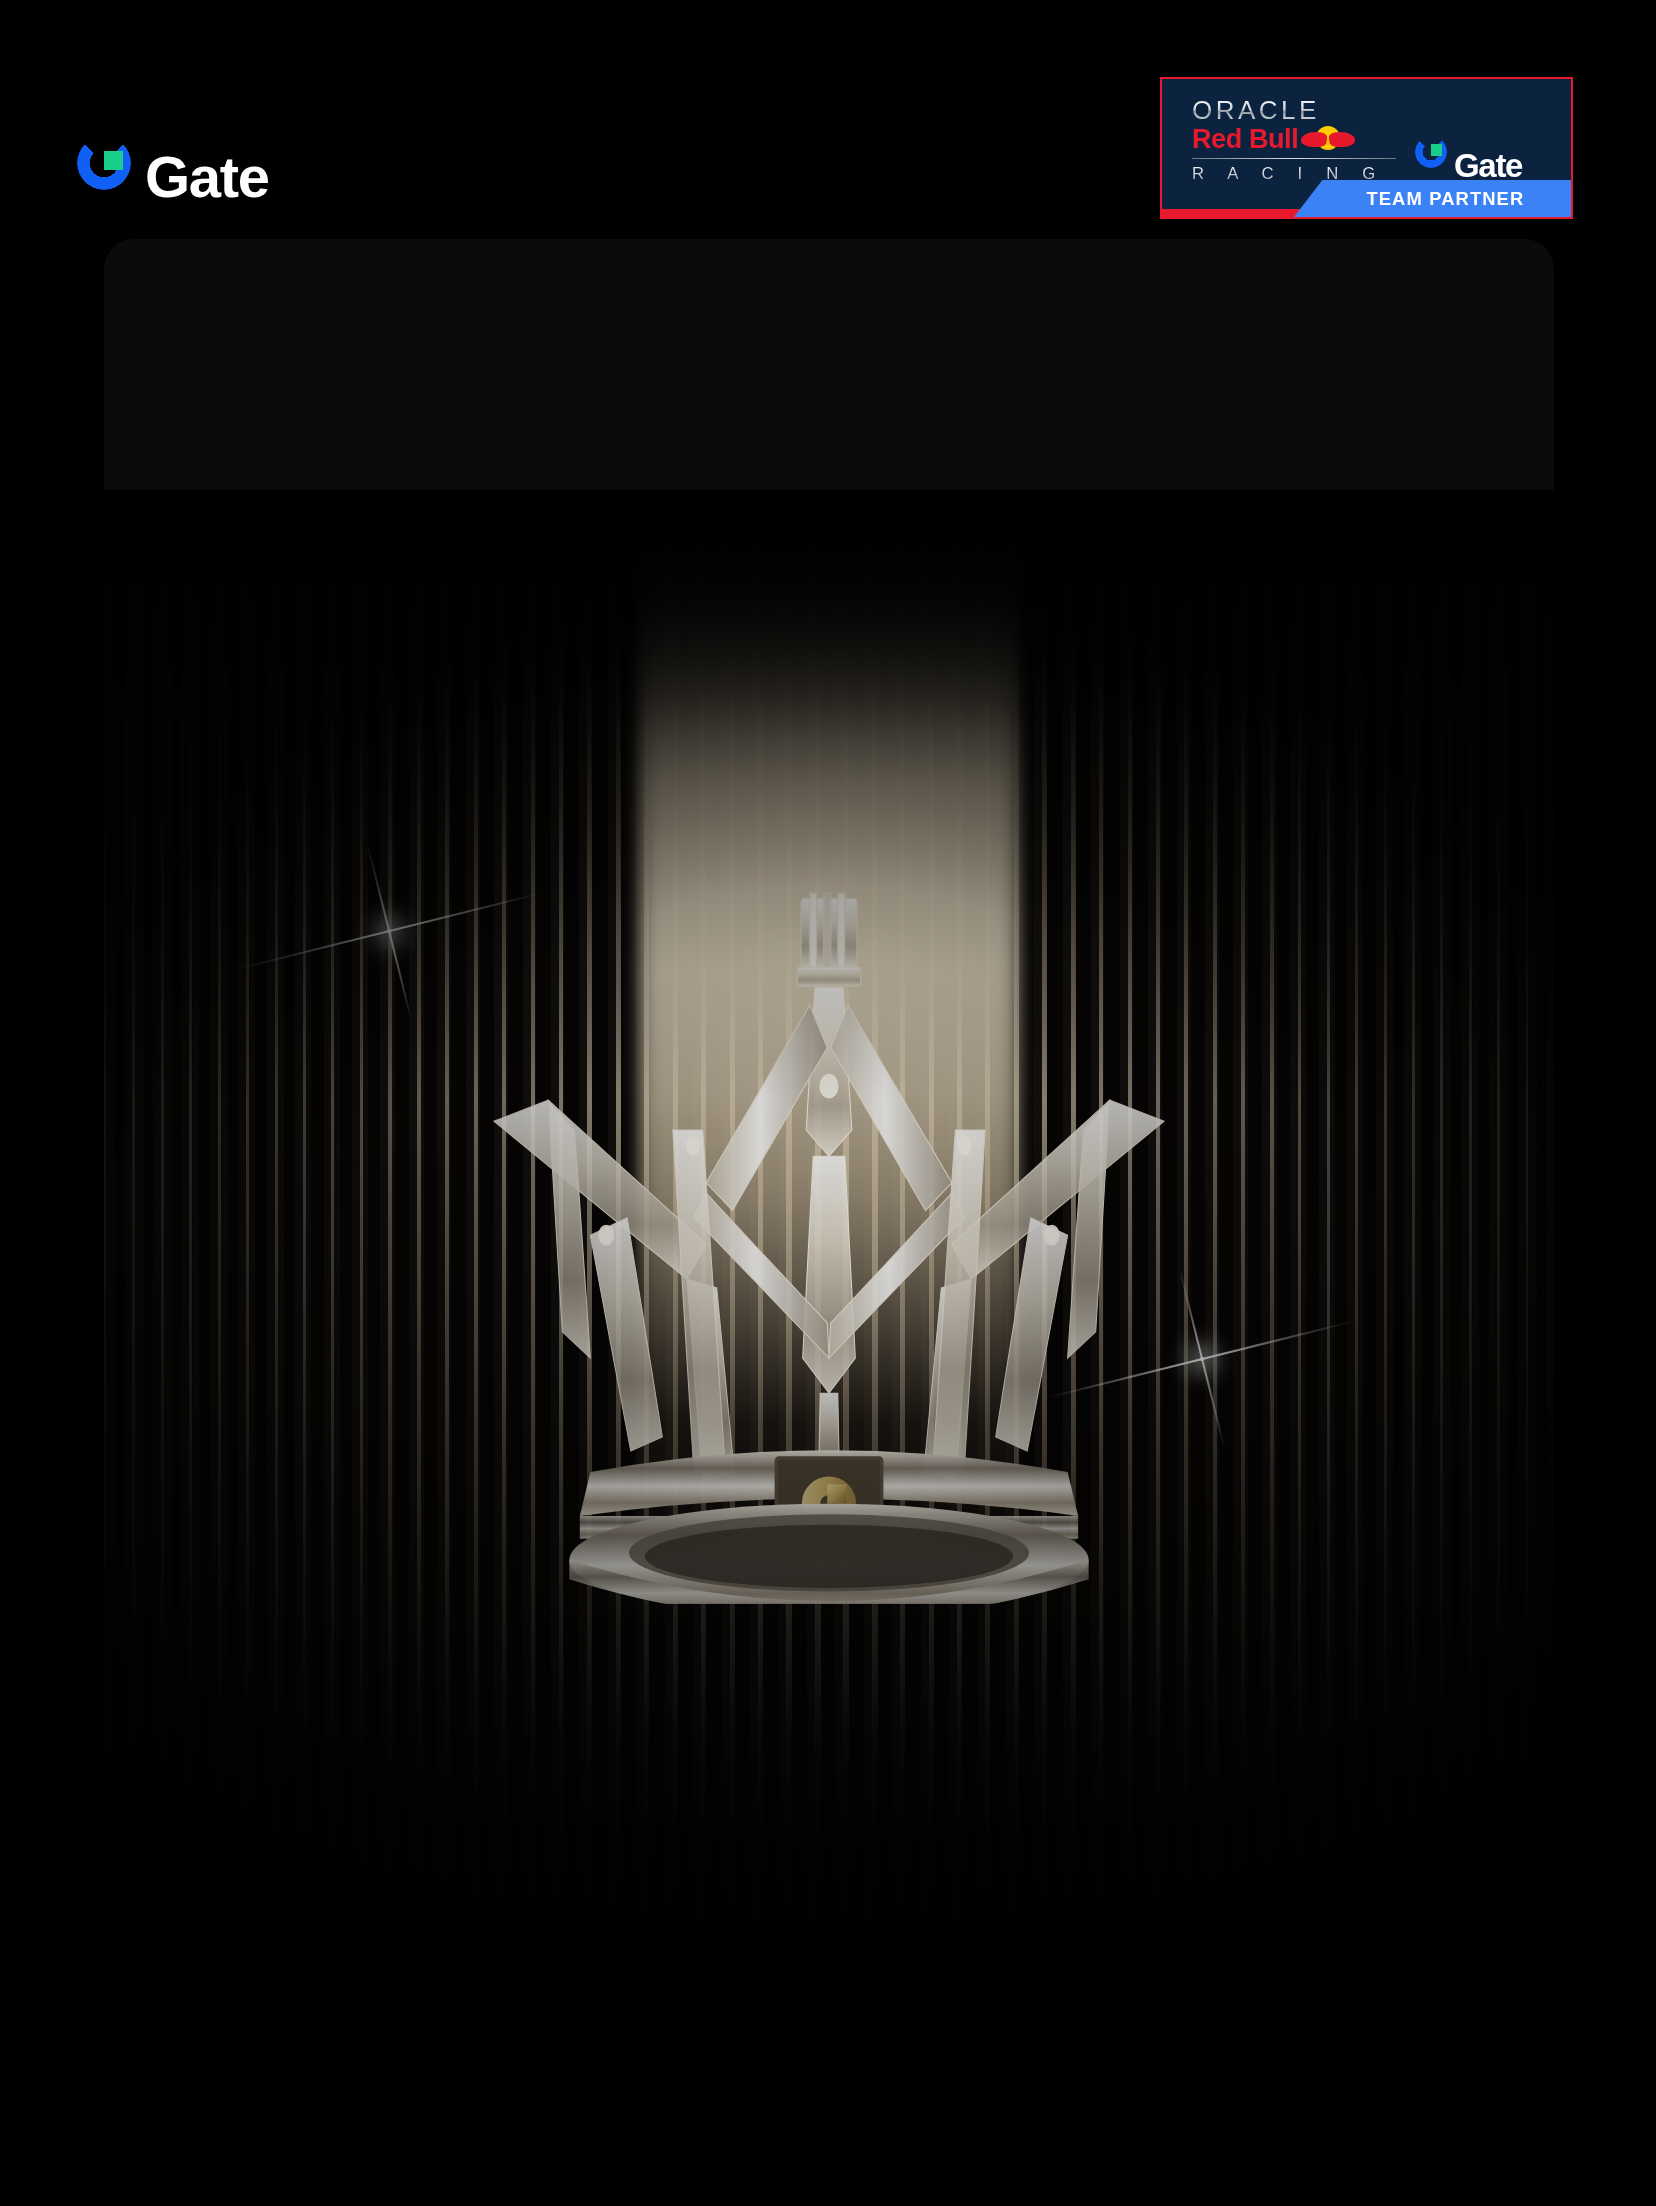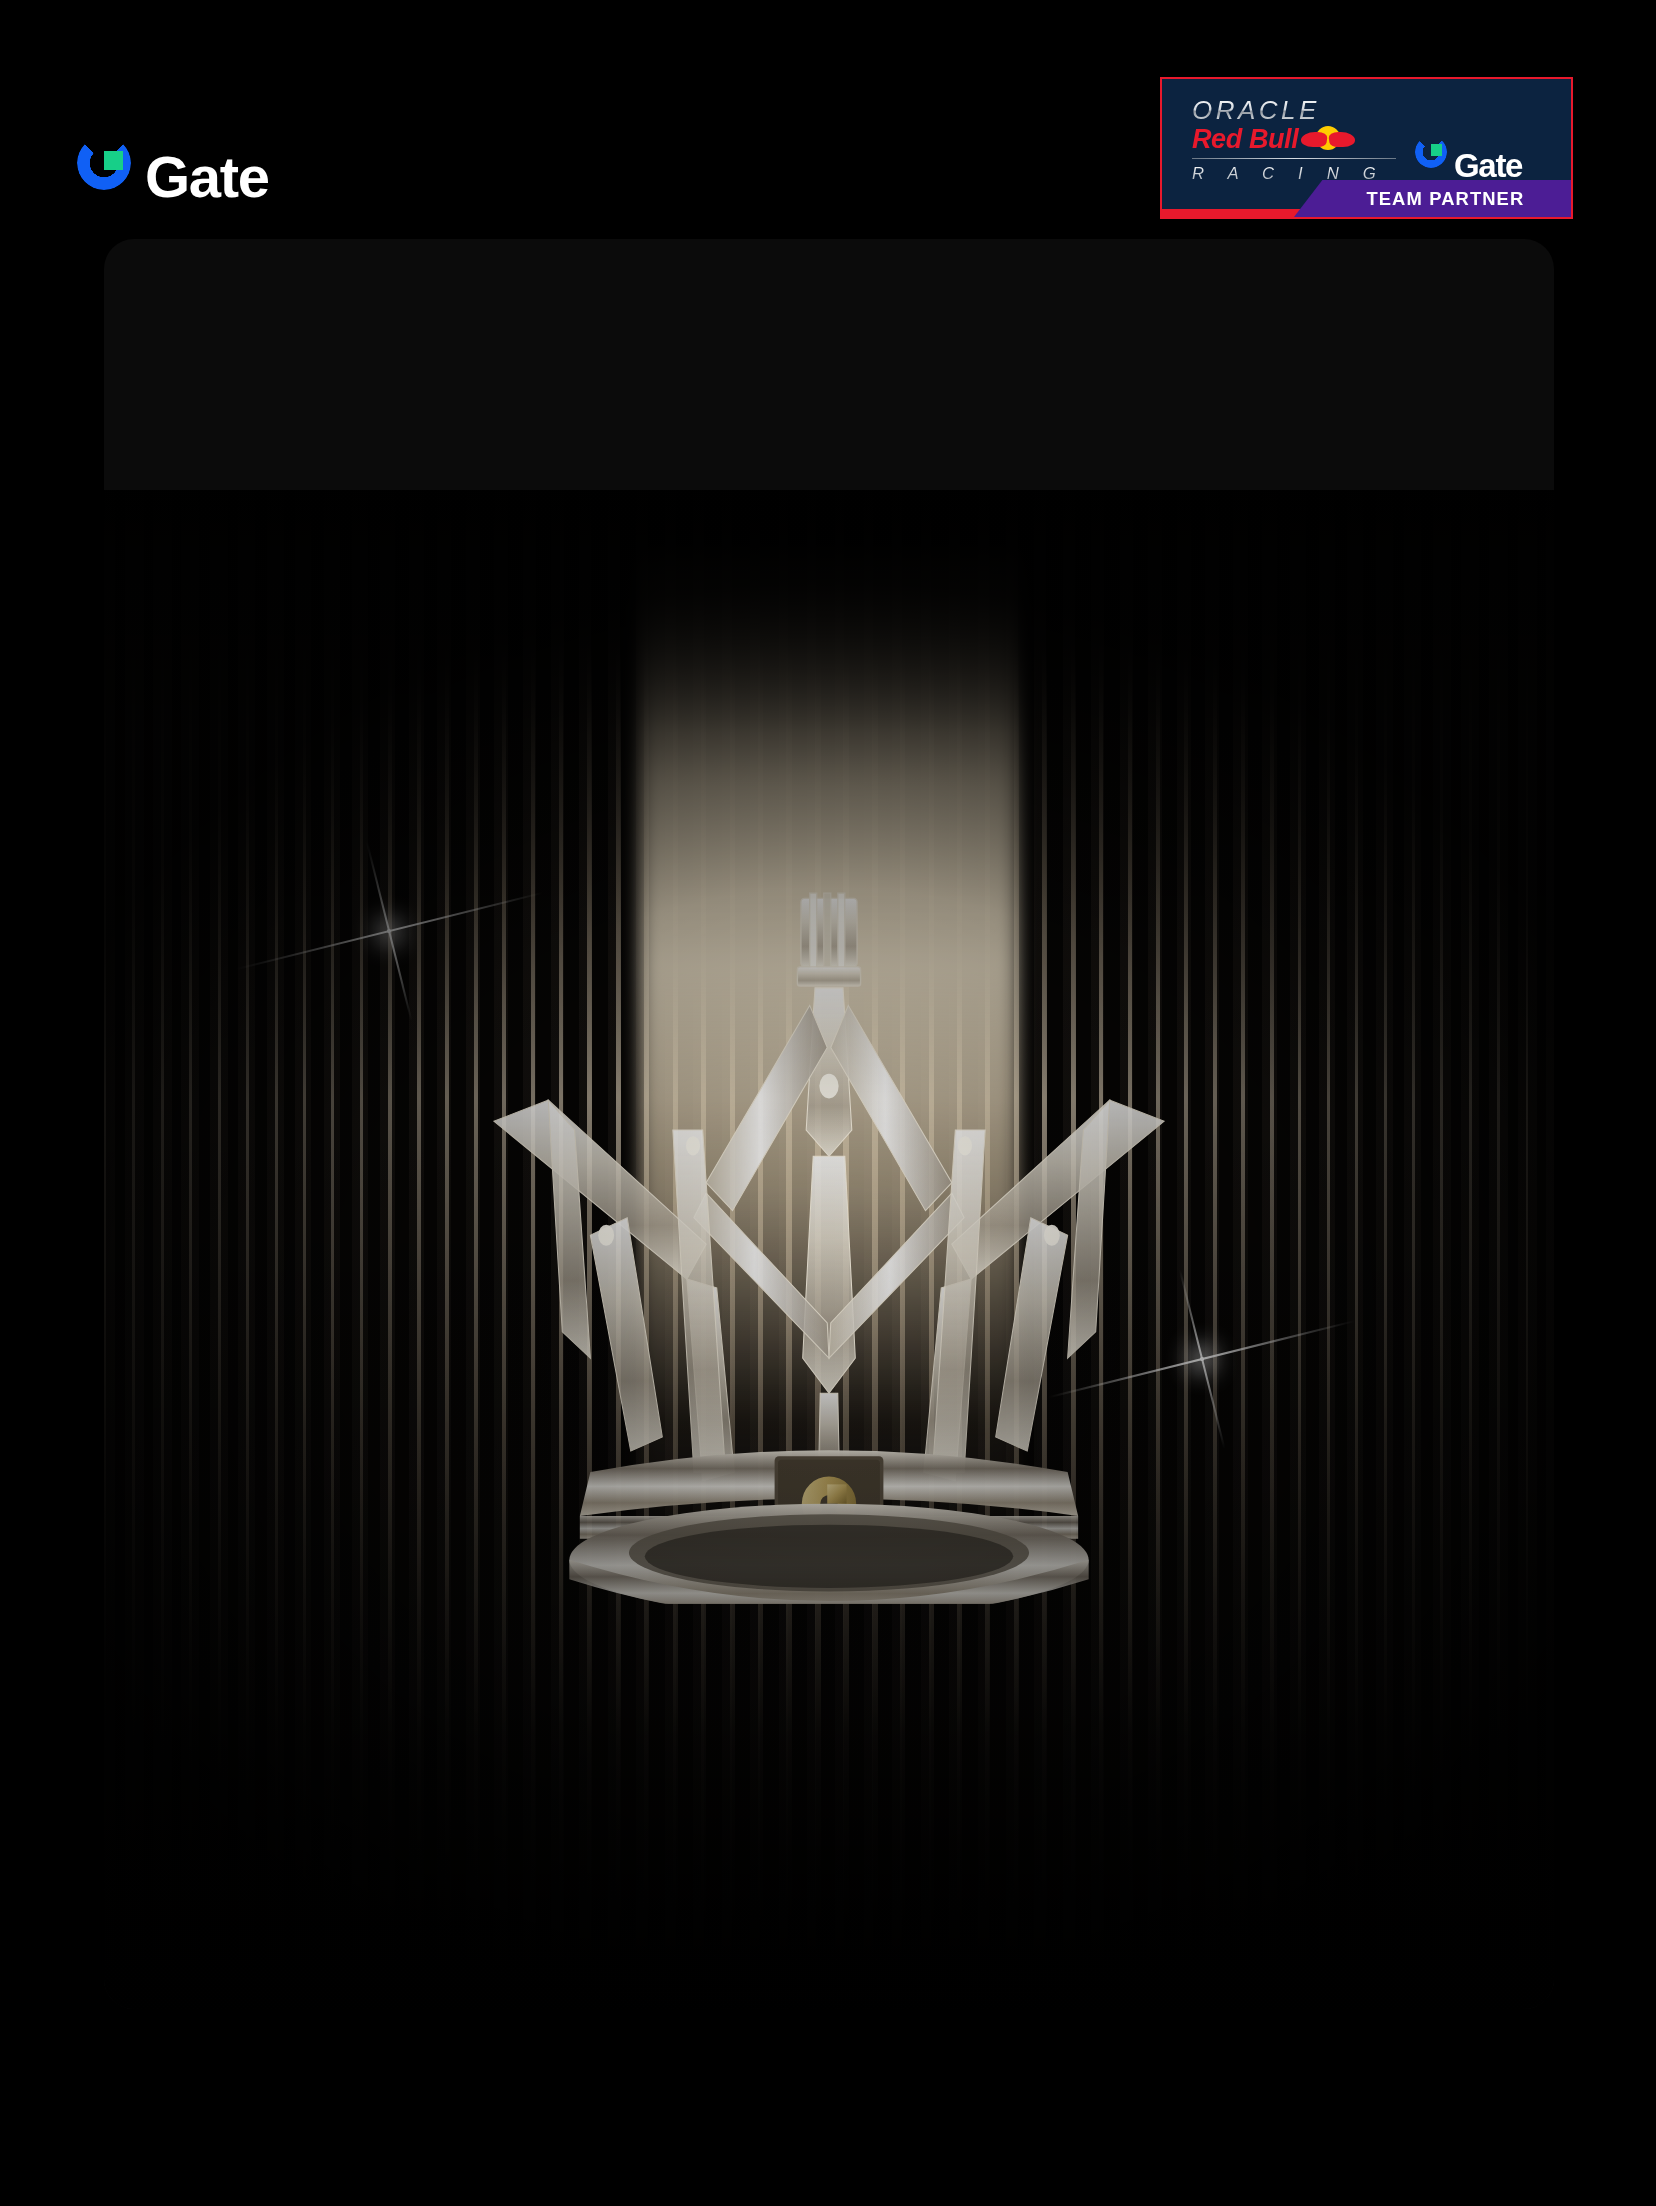--- a/index.html
+++ b/index.html
@@ -40,21 +40,21 @@
 
   
   .rb-badge {
     position:absolute; left:1160px; top:77px;
     width:413px; height:142px;
     background:#0c2340;
     border:2.6px solid #e8192c;
     overflow:hidden;
   }
   .rb-left {
-    position:absolute; left:30px; top:17.6px; width:204px;font-style:italic;
+    position:absolute; left:30px; top:17.6px; width:204px;
   }
   .rb-oracle {
     font-size:26px; font-weight:400; letter-spacing:3.5px;
     background:linear-gradient(180deg,#ffffff 0%,#cdd3db 48%,#8d949d 52%,#f2f5f8 100%);
     -webkit-background-clip:text; background-clip:text; color:transparent;
     line-height:1.05;
   }
   .rb-redbull-row { display:flex; align-items:flex-start; gap:3px; margin-top:0.9px; }
   .rb-redbull {
     color:#e8192c; font-size:27px; font-weight:700; letter-spacing:-0.4px; line-height:1.05;
@@ -81,21 +81,21 @@
   }
   .rb-right {
     position:absolute; left:253px; top:42px;
     display:flex; align-items:center; gap:7px;
   }
   .rb-right .gate-mark { width:32px; height:32px; }
   .rb-right .gate-mark .sq { width:11.4px; height:11.4px; }
   .rb-right .brand-word { font-size:33px; }
   .rb-partner-band {
     position:absolute; right:-2.6px; bottom:-1.8px;
-    width:281px; height:39px; background:#4c1d95;
+    width:281px; height:39px; background:#3b82f6;
     clip-path:polygon(30px 0, 100% 0, 100% 100%, 0 100%);
     display:flex; align-items:center; justify-content:center;
   }
   .rb-partner-band span {
     color:#ffffff; font-size:18.4px; font-weight:700; letter-spacing:1.1px;
     padding-left:24.6px;
   }
   .rb-bottom-strip {
     position:absolute; left:-2.6px; right:-2.6px; bottom:-2.6px; height:10.5px; background:#e8192c;
   }

